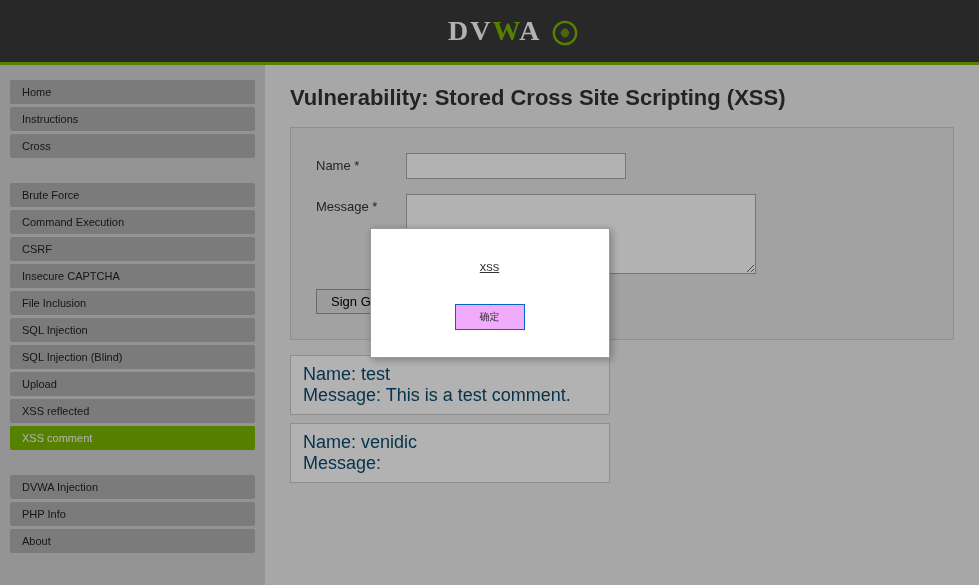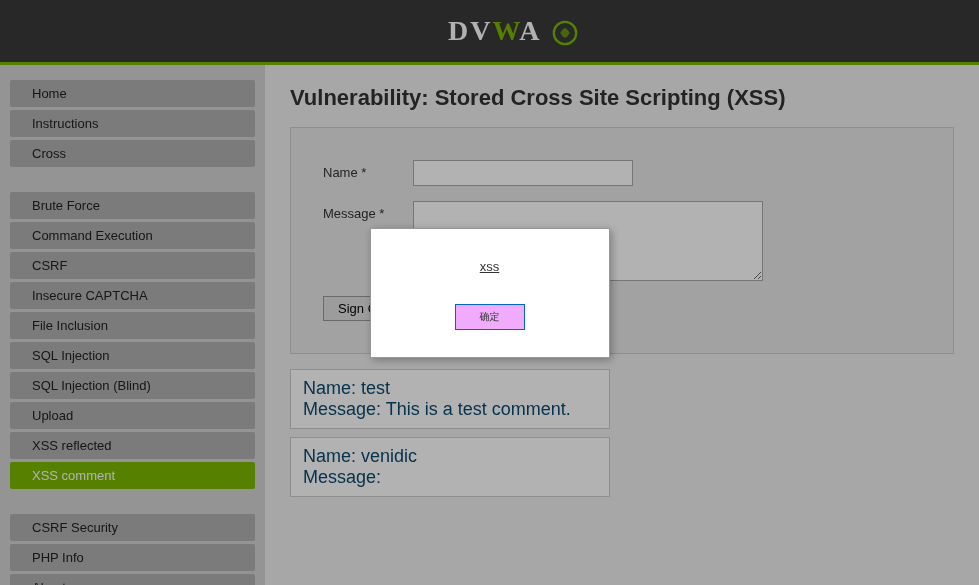--- a/index.html
+++ b/index.html
@@ -44,28 +44,28 @@
       width: 265px;
       background: #d5d5d5;
       padding: 15px 10px;
       flex-shrink: 0;
     }
     .sidebar-group {
       margin-bottom: 15px;
     }
     .sidebar-item {
       display: block;
-      padding: 6px 22px;
+      padding: 6px 12px;
       margin-bottom: 3px;
       background: #b0b0b0;
       color: #222;
       cursor: pointer;
       border-radius: 2px;
       text-decoration: none;
-      font-size: 13px;
+      font-size: 11px;
     }
     .sidebar-item.active {
       background: #7cb800;
       color: white;
     }
     .sidebar-divider {
       height: 10px;
     }
 
     
@@ -79,21 +79,21 @@
       font-size: 22px;
       font-weight: bold;
       color: #333;
       margin-bottom: 16px;
     }
 
     
     .form-panel {
       background: #e8e8e8;
       border: 1px solid #ccc;
-      padding: 32px;
+      padding: 25px;
       margin-bottom: 15px;
     }
     .form-row {
       display: flex;
       align-items: flex-start;
       margin-bottom: 15px;
     }
     .form-label {
       width: 90px;
       padding-top: 5px;
@@ -207,21 +207,21 @@
       <a class="sidebar-item">Insecure CAPTCHA</a>
       <a class="sidebar-item">File Inclusion</a>
       <a class="sidebar-item">SQL Injection</a>
       <a class="sidebar-item">SQL Injection (Blind)</a>
       <a class="sidebar-item">Upload</a>
       <a class="sidebar-item">XSS reflected</a>
       <a class="sidebar-item active">XSS comment</a>
     </div>
     <div class="sidebar-divider"></div>
     <div class="sidebar-group">
-      <a class="sidebar-item">CSRF Security</a>
+      <a class="sidebar-item">DVWA Injection</a>
       <a class="sidebar-item">PHP Info</a>
       <a class="sidebar-item">About</a>
     </div>
 
   </div>
 
   <div class="content">
     <div class="page-title">Vulnerability: Stored Cross Site Scripting (XSS)</div>
 
     <div class="form-panel">

